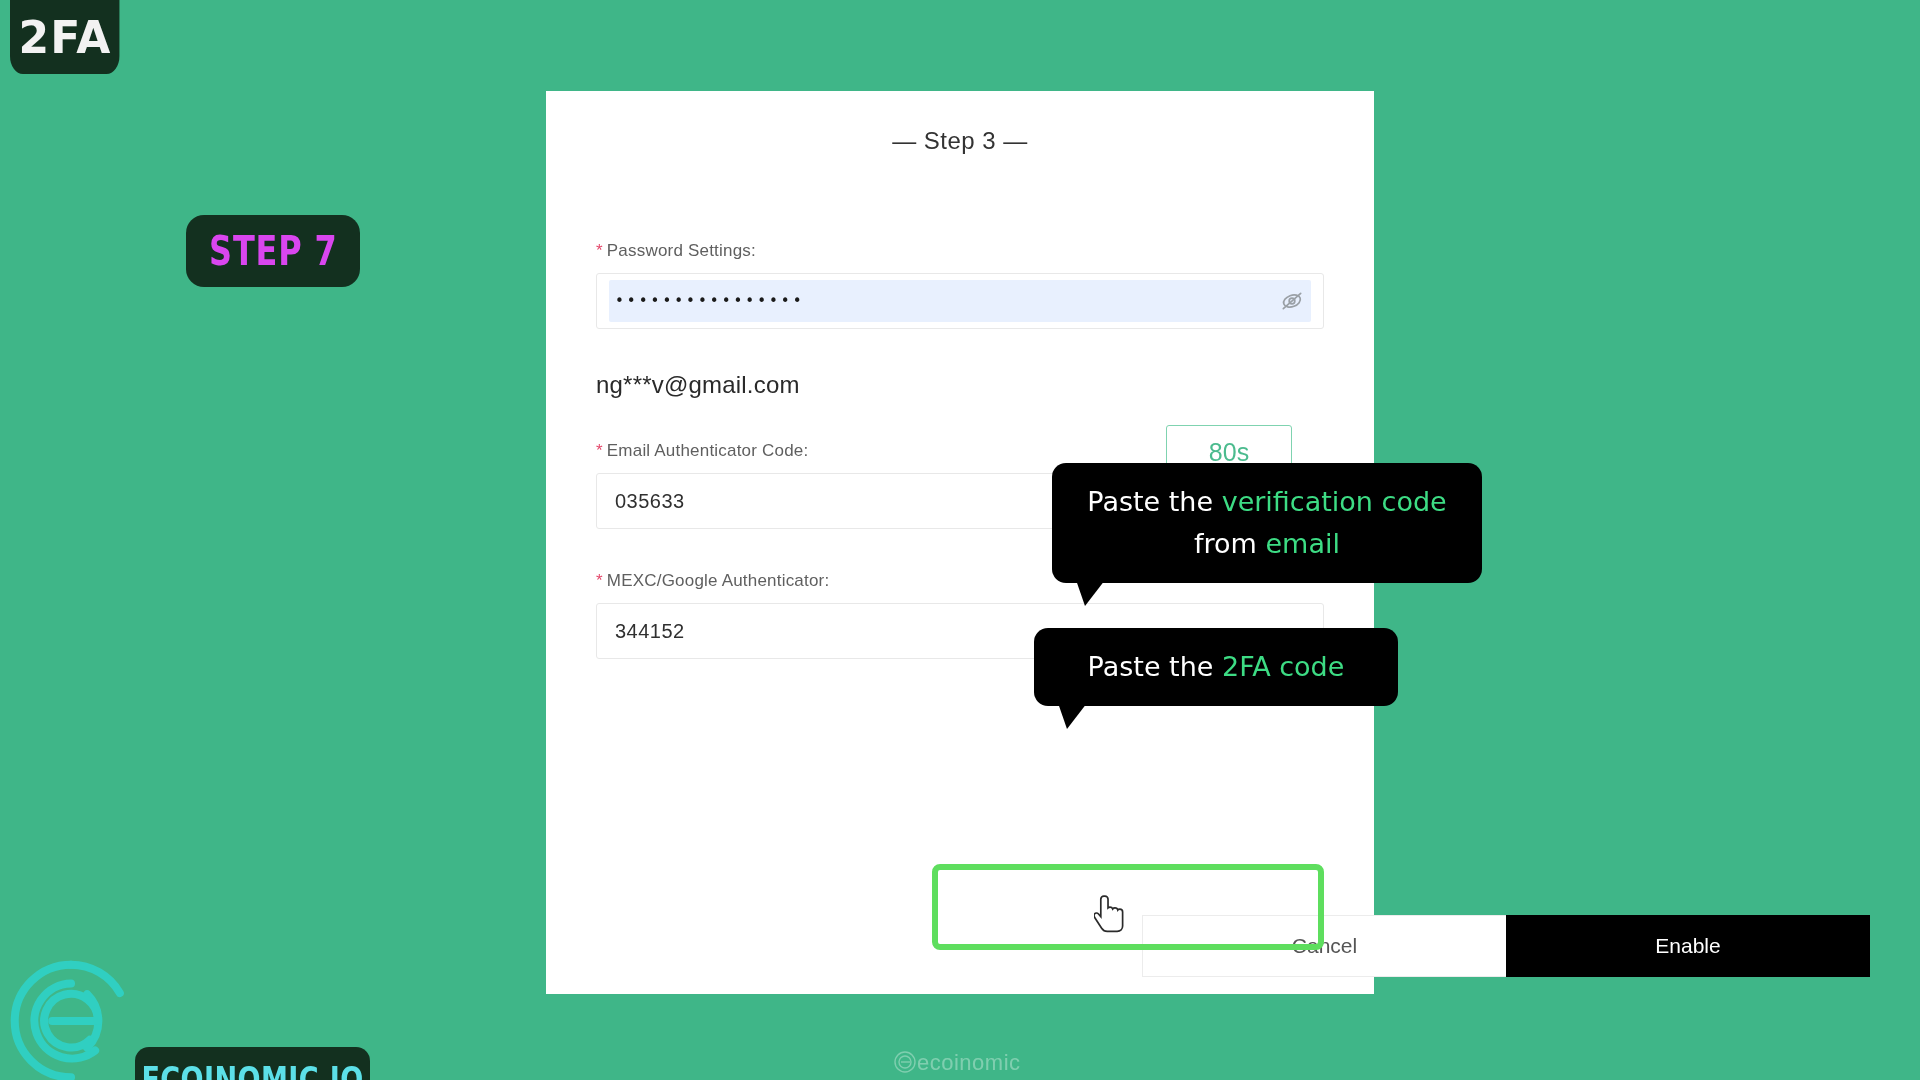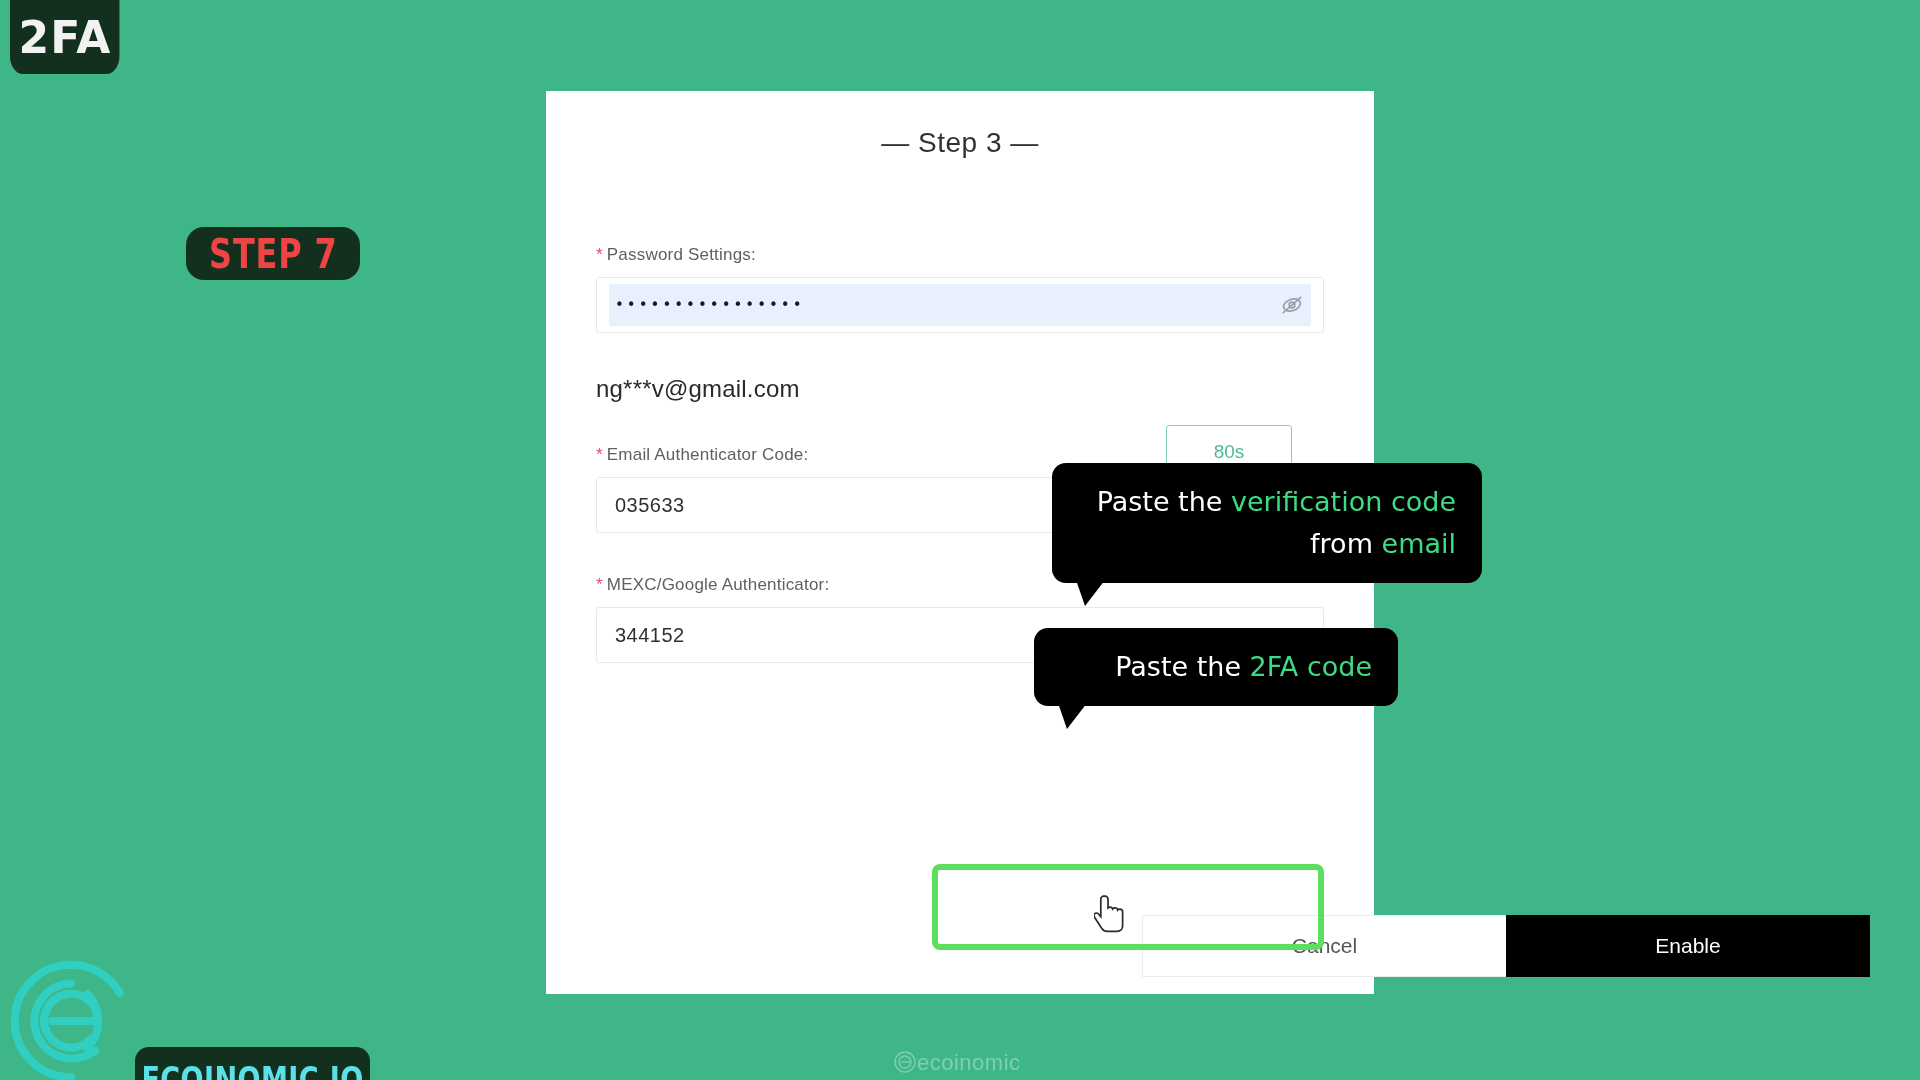--- a/index.html
+++ b/index.html
@@ -24,36 +24,36 @@
     left: 10px; top: 0px; width: 110px; height: 74px;
     border-radius: 0 0 18px 18px;
     color: #f2f2f2;
     font-size: 44px;
     transform: scaleX(0.72);
     transform-origin: left top;
     width: 152px;
   }
   #badge-2fa-inner { transform: scaleX(1.39); }
   #badge-step {
-    left: 186px; top: 215px; width: 174px; height: 53px;
-    color: #ef4444; font-size: 40px; margin-top: 12px;
+    left: 186px; top: 215px; width: 174px; height: 72px;
+    color: #d946ef; font-size: 40px;
   }
   #badge-step-inner { transform: scaleX(0.80); display:block; }
 
   
   #card {
     position: absolute;
     left: 546px; top: 91px;
     width: 828px; height: 903px;
     background: #ffffff;
   }
   #card-title {
     text-align: center;
     padding-top: 36px;
-    font-size: 28px;
+    font-size: 24px;
     color: #333333;
     letter-spacing: 0.5px;
   }
 
   .form-area { padding: 0 50px; margin-top: 86px; }
 
   .field-label {
     font-size: 17px;
     color: #5f5f5f;
     margin-bottom: 12px;
@@ -109,21 +109,21 @@
   
   #timer-btn {
     position: absolute;
     left: 1166px; top: 425px;
     width: 126px; height: 54px;
     border: 1px solid #7fd3b0;
     border-radius: 3px;
     background: #ffffff;
     display:flex; align-items:center; justify-content:center;
     color: #4bbb8e;
-    font-size: 19px;
+    font-size: 25px;
     cursor: pointer;
   }
 
   
   .btn-row {
     position: absolute;
     left: 596px; top: 824px;
     width: 728px; height: 62px;
     display: flex;
   }
@@ -166,21 +166,21 @@
   }
 
   
   .tooltip {
     position: absolute;
     background: #000000;
     border-radius: 14px;
     color: #ffffff;
     font-size: 27px;
     line-height: 42px;
-    text-align: right;
+    text-align: center;
     padding: 18px 26px;
     font-family: "DejaVu Sans", sans-serif;
   }
   .tooltip .hl { color: #3ddc84; }
   .tooltip::after {
     content: "";
     position: absolute;
     width: 0; height: 0;
     border-left: 9px solid transparent;
     border-right: 20px solid transparent;

